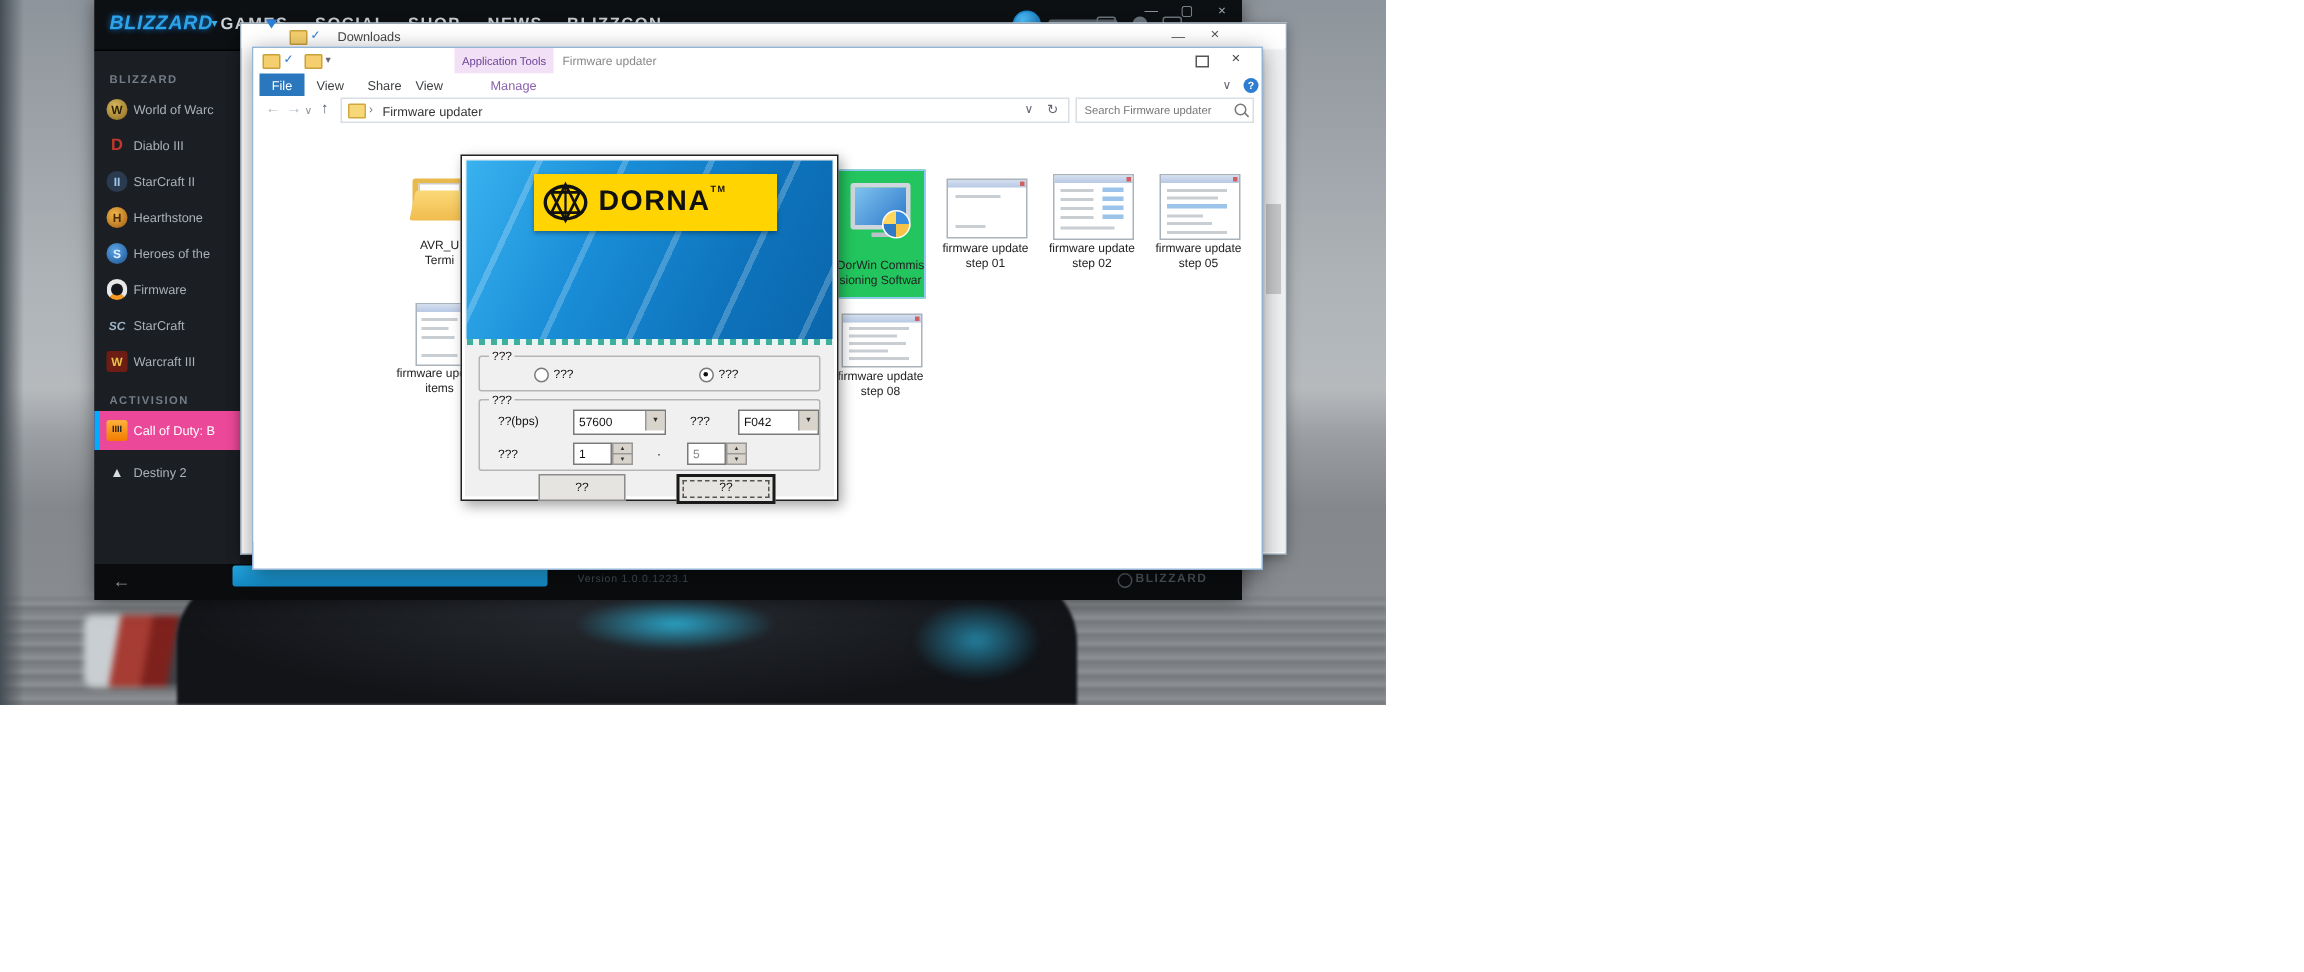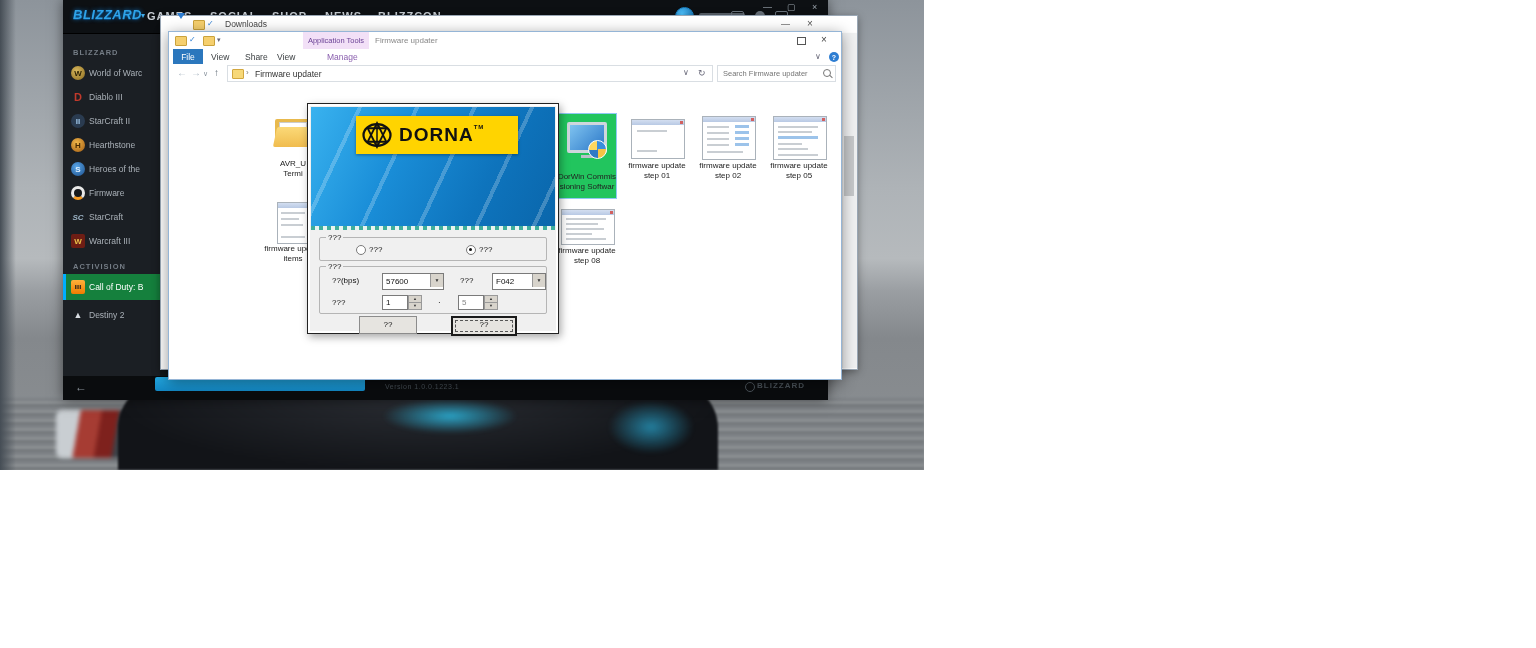--- a/index.html
+++ b/index.html
@@ -26,21 +26,21 @@
   .l-username{left:636px;top:13px;width:46px;height:7px;background:#59616a;border-radius:2px;}
   .l-ico{top:11px;width:11px;height:11px;border:1px solid #6a737c;border-radius:2px;}
   .l-bell{left:692px;top:11px;width:10px;height:9px;background:#6a737c;border-radius:5px 5px 1px 1px;}
   .l-winbtn{top:2px;font-size:9px;color:#9aa3ac;}
   .l-side{left:0;top:34px;width:97px;height:342px;background:#1b1f24;}
   .l-sec{left:10px;font-size:7.5px;font-weight:bold;letter-spacing:1px;color:#747c85;}
   .l-item{left:0;width:97px;height:22px;}
   .l-item .lbl{position:absolute;left:26px;top:6px;font-size:8.5px;color:#aab1b8;white-space:nowrap;overflow:hidden;width:70px;}
   .gicon{position:absolute;left:8px;top:4px;width:14px;height:14px;border-radius:50%;font-size:8px;font-weight:bold;
          display:flex;align-items:center;justify-content:center;}
-  .sel-item{background:#15803d;}
+  .sel-item{background:#ec4899;}
   .sel-bar{position:absolute;left:0;top:0;width:3px;height:100%;background:#00aeff;}
   .l-footer{left:0;top:376px;width:765px;height:24px;background:#0a0c0e;}
   .l-back{left:12px;top:4px;font-size:12px;color:#8a9299;}
   .l-progress{left:92px;top:1px;width:210px;height:14px;background:linear-gradient(180deg,#23a7e0,#1388c4);border-radius:2px;}
   .l-version{left:322px;top:7px;font-size:7px;color:#454d54;letter-spacing:.5px;}
   .l-brandfoot{left:694px;top:5px;font-size:8px;color:#4a5259;letter-spacing:1px;font-weight:bold;}
   .l-brandorb{left:682px;top:6px;width:8px;height:8px;border:1px solid #4a5259;border-radius:50%;}
   
   .dlwin{left:160px;top:15px;width:696px;height:353px;background:#fdfdfd;border:1px solid #9aa7b5;box-shadow:0 2px 8px rgba(0,0,0,.35);}
   .dl-title{left:0;top:0;width:696px;height:16px;background:#fff;}

